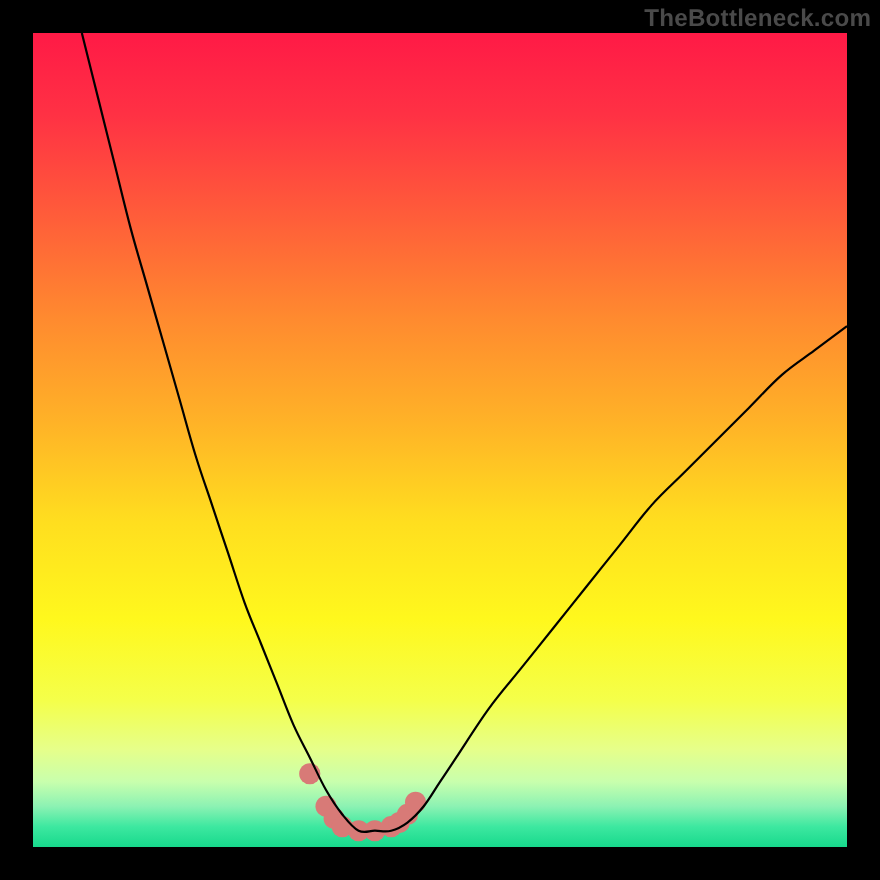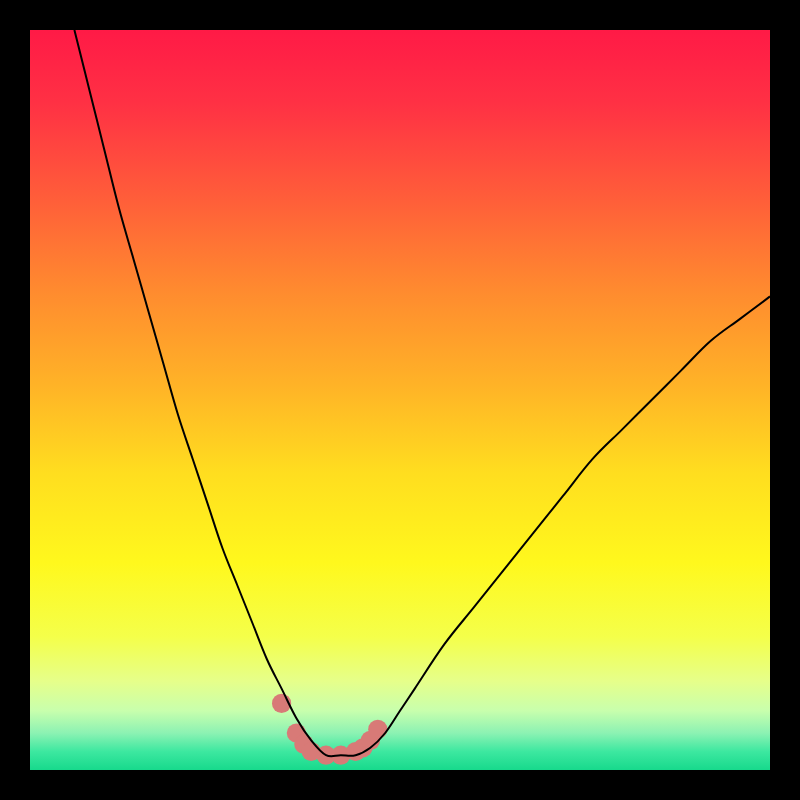--- a/index.html
+++ b/index.html
@@ -41,20 +41,21 @@
     font-weight: 600;
     letter-spacing: 0.2px;
     user-select: none;
   }
 </style>
 </head>
 <body>
 
 <div class="frame">
 
+  <div class="watermark">TheBottleneck.com</div>
 
   <div class="plot">
     <svg id="chart-svg" width="740" height="740" viewBox="0 0 740 740">
       <defs>
         <linearGradient id="bg-grad" x1="0" y1="0" x2="0" y2="1">
             <stop offset="0%" stop-color="#ff1a46"></stop>
             <stop offset="10%" stop-color="#ff3144"></stop>
             <stop offset="22%" stop-color="#ff5b3a"></stop>
             <stop offset="35%" stop-color="#ff8a2f"></stop>
             <stop offset="48%" stop-color="#ffb327"></stop>

